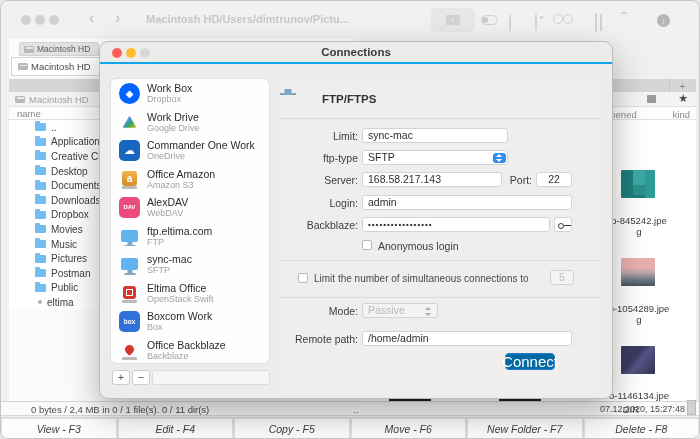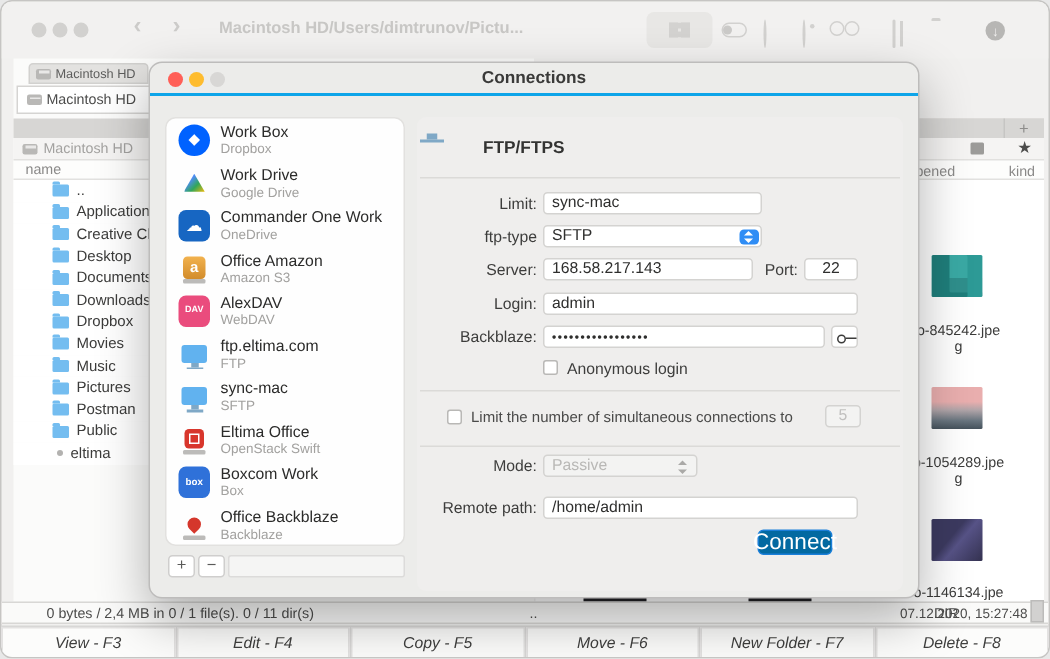--- a/index.html
+++ b/index.html
@@ -427,21 +427,21 @@
 
       <div class="pdiv" style="top:182px"></div>
 
       <span class="chk" style="left:20px;top:195px"></span>
       <span class="chklbl dim" style="left:36px;top:195px;font-size:10px">Limit the number of simultaneous connections to</span>
       <div class="fld dis" style="left:272px;top:192px;width:24px">5</div>
 
       <div class="pdiv" style="top:219px"></div>
 
       <span class="lbl" style="top:227px">Mode:</span>
-      <div class="combo dis" style="left:84px;top:225px;width:103px;background:#f3f3f2;color:#b9b8b6">
+      <div class="combo dis" style="left:84px;top:225px;width:76px;background:#f3f3f2;color:#b9b8b6">
         <span>Passive</span>
         <span class="gspin"></span>
       </div>
 
       <span class="lbl" style="top:255px">Remote path:</span>
       <div class="fld" style="left:84px;top:253px;width:210px">/home/admin</div>
 
       <div class="connect">Connect</div>
     </div>
   </div>

